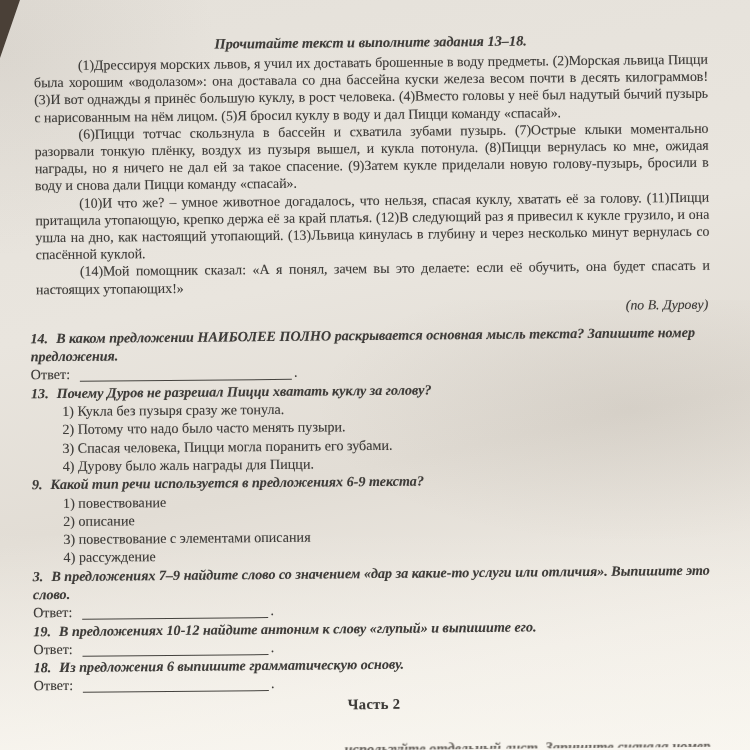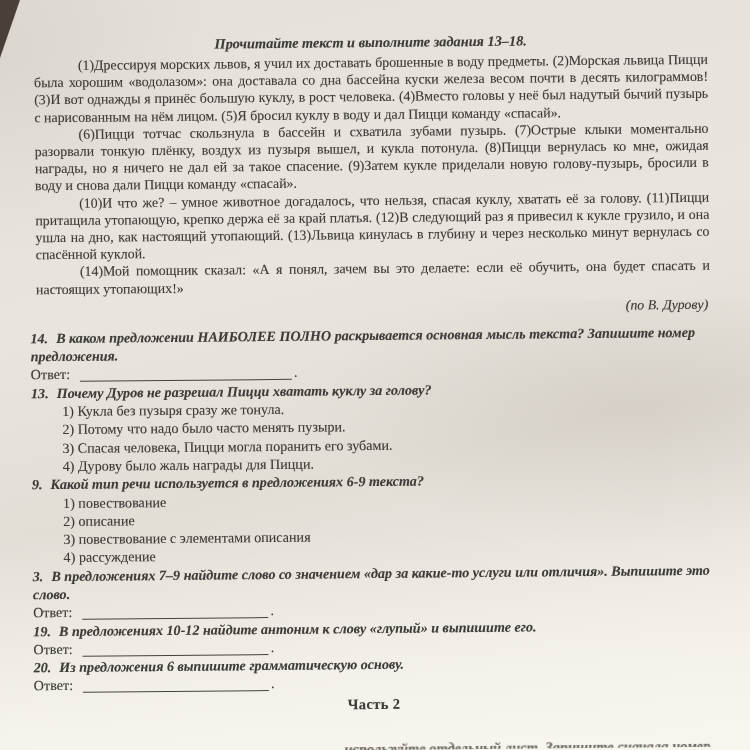--- a/index.html
+++ b/index.html
@@ -111,21 +111,21 @@
         <div class="q-stem"><span class="q-num">3.</span><span>В предложениях 7–9 найдите слово со значением «дар за какие-то услуги или отличия». Выпишите это слово.</span></div>
         <div class="q-answer"><span>Ответ:</span><span class="blank w-md"></span><span>.</span></div>
       </div>
 
       <div>
         <div class="q-stem"><span class="q-num">19.</span><span>В предложениях 10-12 найдите антоним к слову «глупый» и выпишите его.</span></div>
         <div class="q-answer"><span>Ответ:</span><span class="blank w-md"></span><span>.</span></div>
       </div>
 
       <div>
-        <div class="q-stem"><span class="q-num">20.</span><span>Из предложения 6 выпишите грамматическую основу.</span></div>
+        <div class="q-stem"><span class="q-num">18.</span><span>Из предложения 6 выпишите грамматическую основу.</span></div>
         <div class="q-answer"><span>Ответ:</span><span class="blank w-md"></span><span>.</span></div>
       </div>
 
       <div class="part2">Часть 2</div>
 
     </div>
 
     <div class="bottom-strip"><span>используйте отдельный лист. Запишите сначала номер</span></div>
 
   </div>

